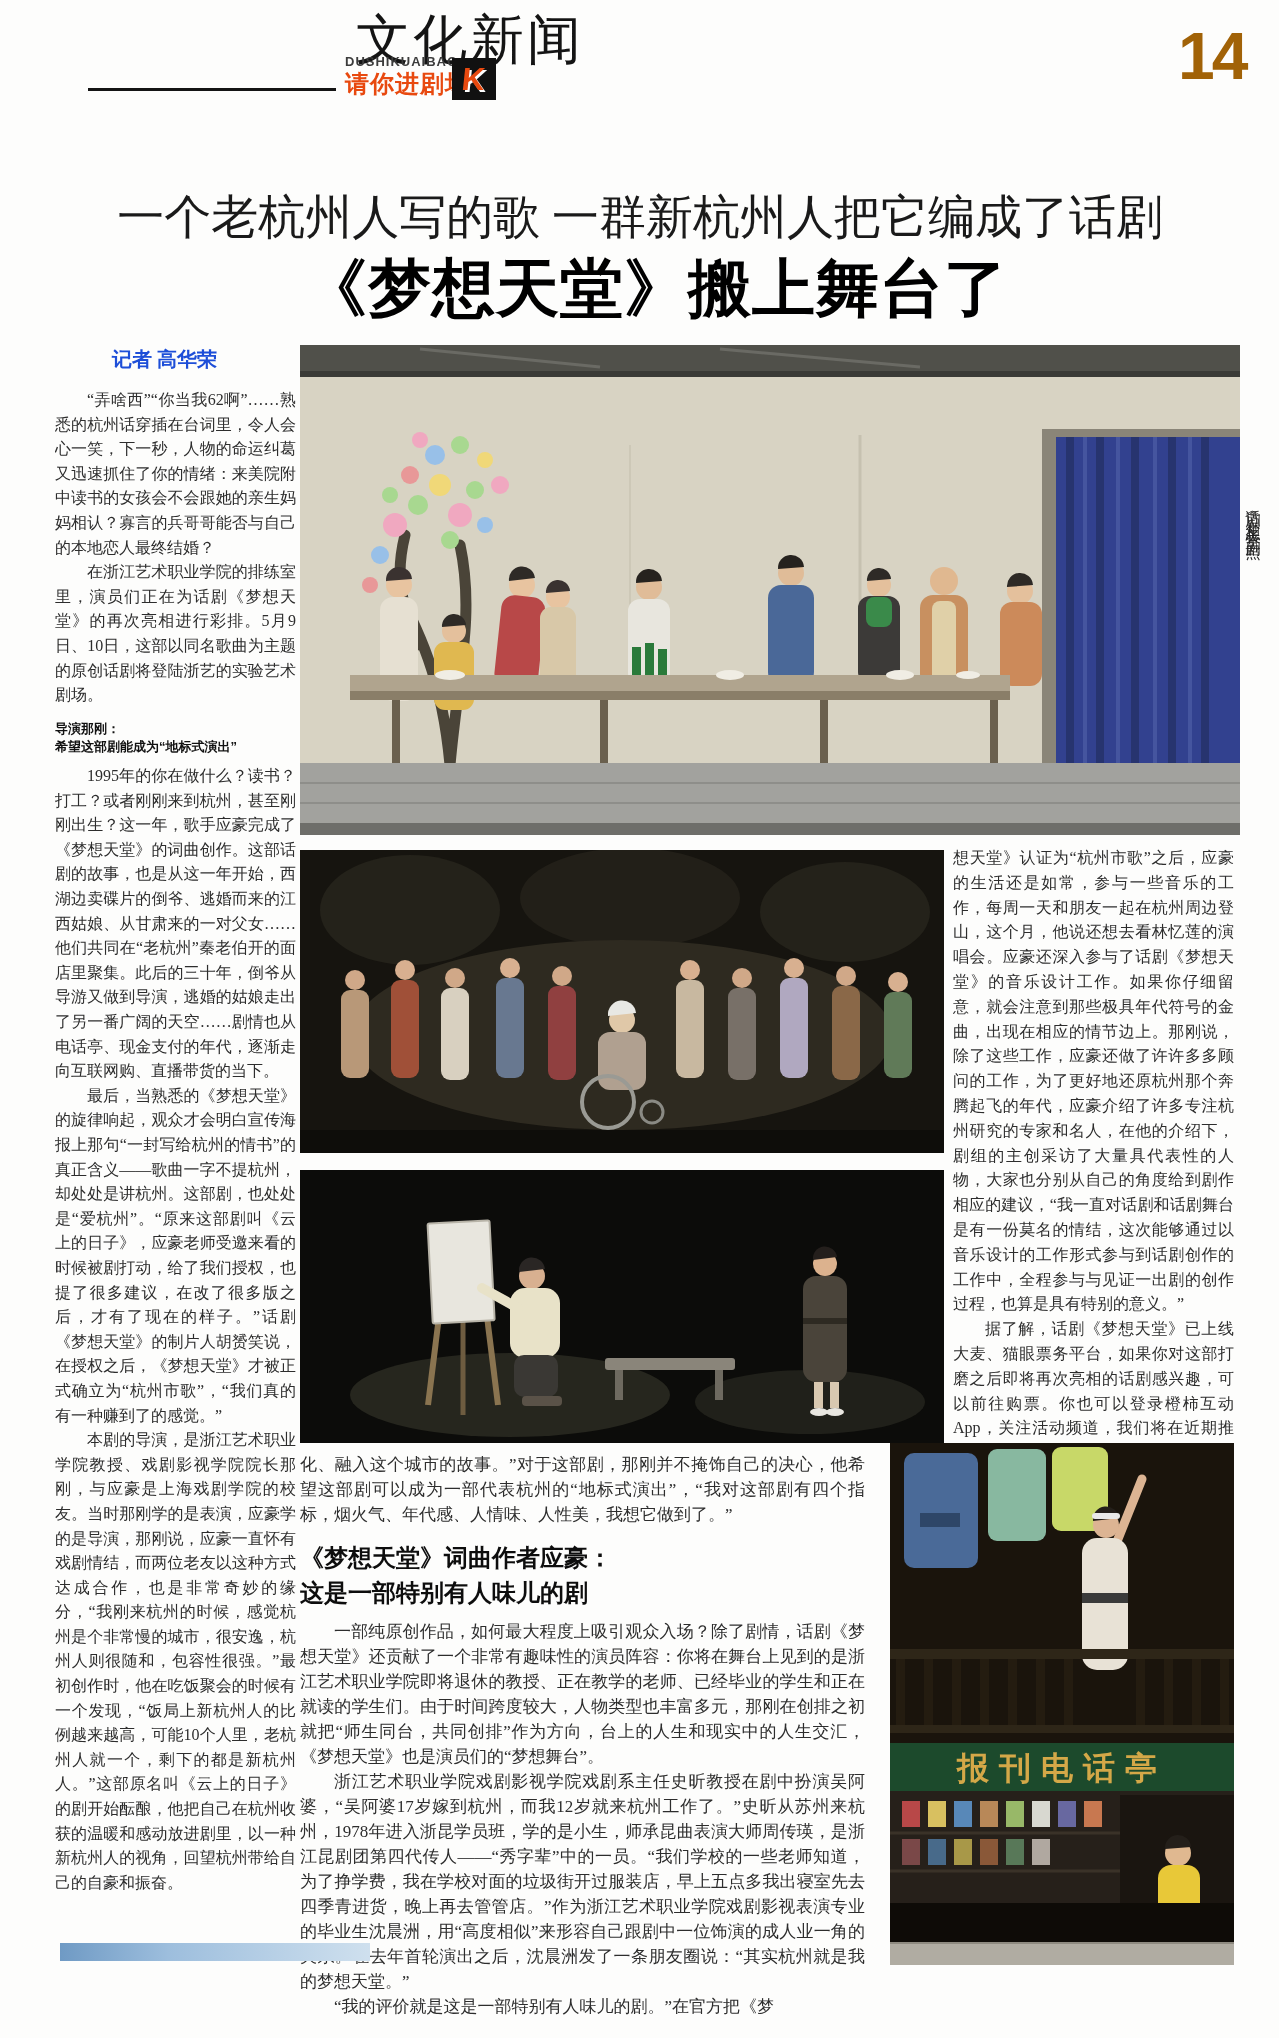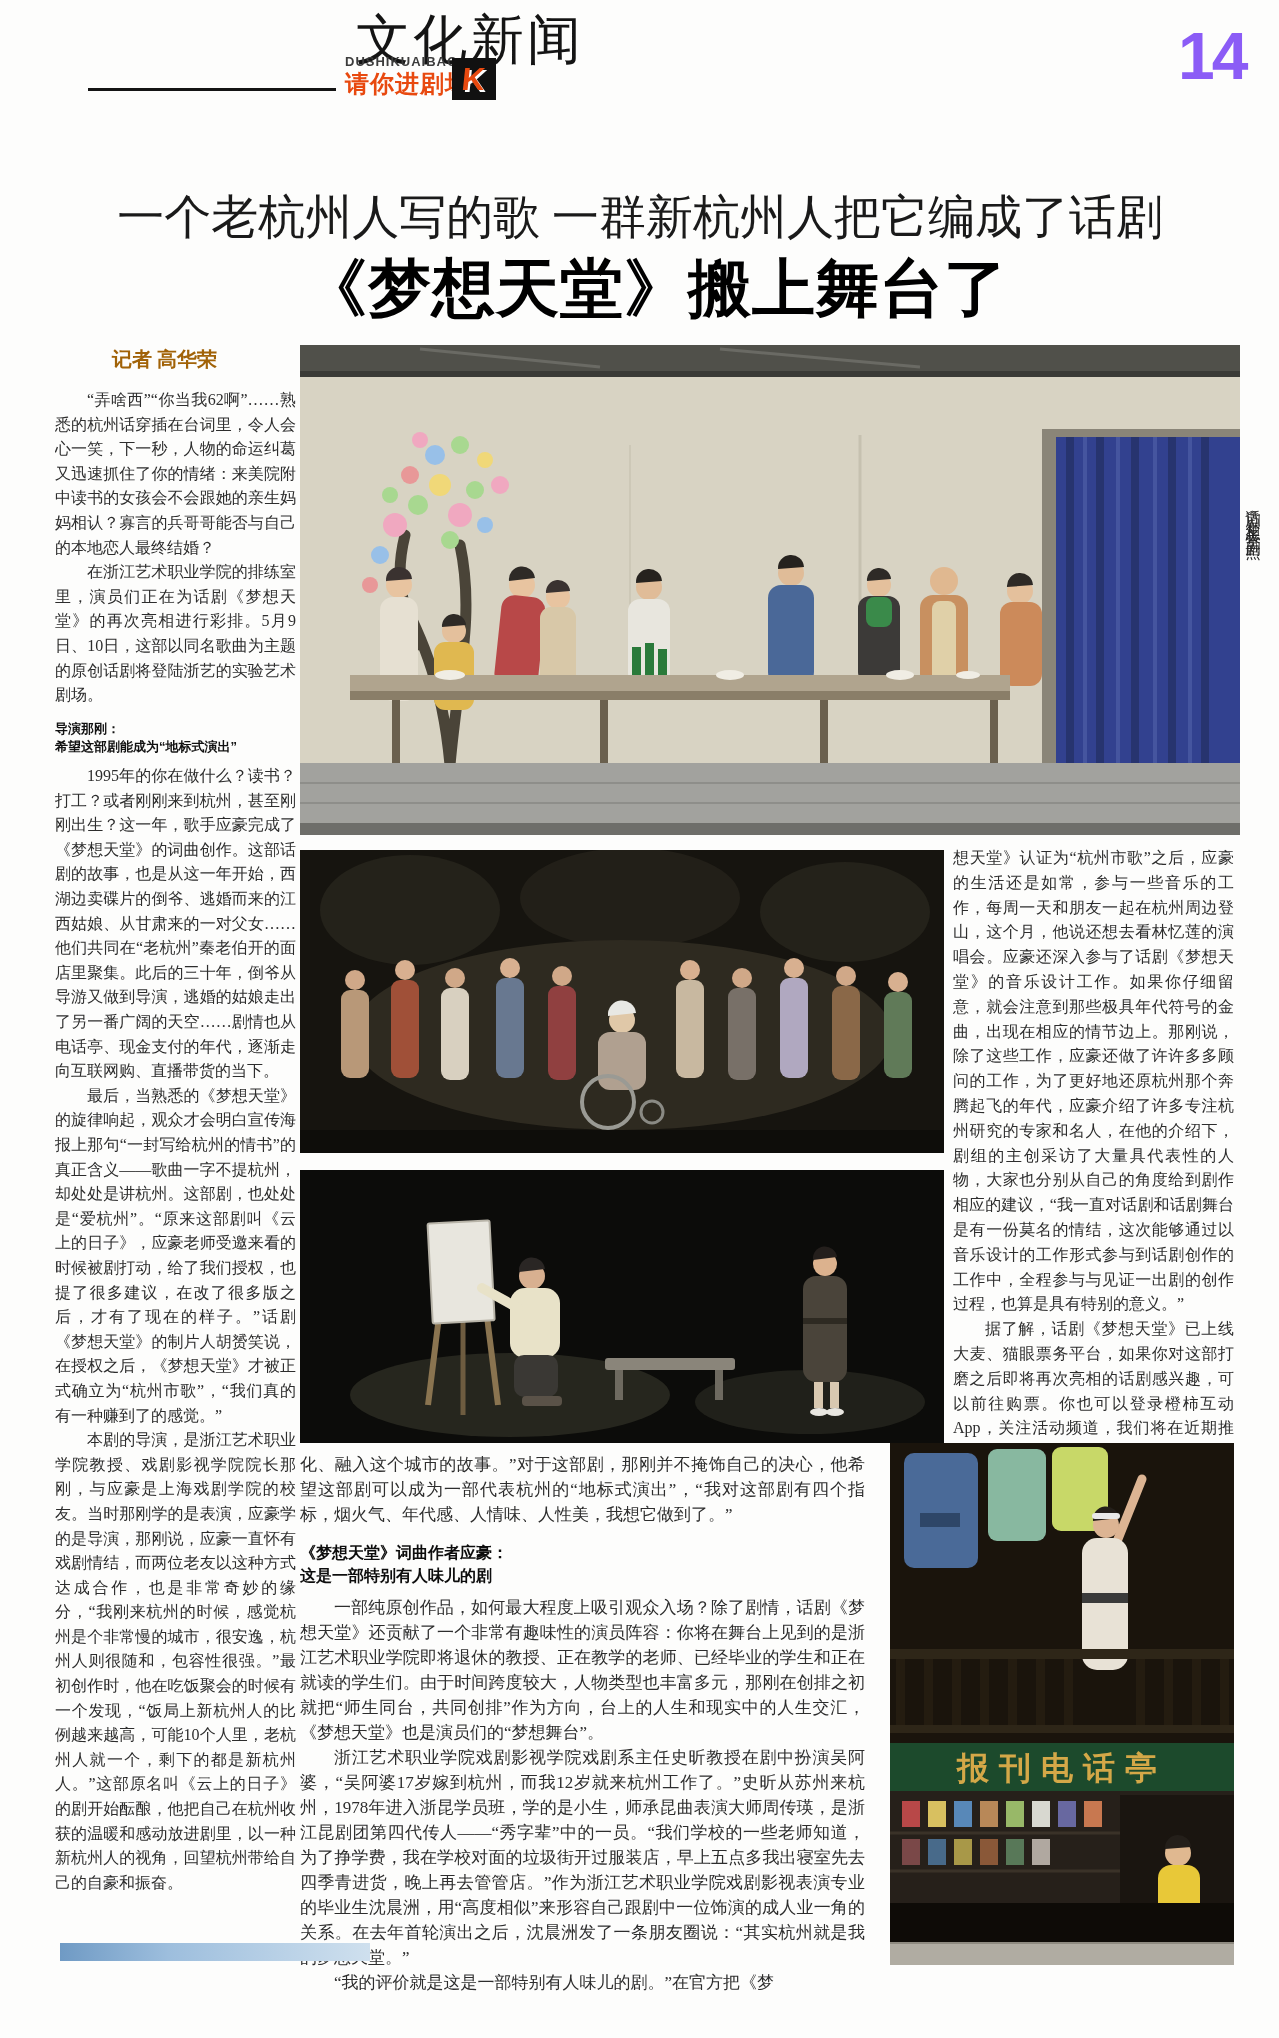--- a/index.html
+++ b/index.html
@@ -32,50 +32,50 @@
     color:#e8490f;text-shadow:2px 2px 0 #fff;line-height:1;transform:skewX(-6deg);
   }
   .dateline{
     position:absolute;left:506px;top:72px;font-size:17px;color:#111;
     font-family:"Liberation Sans","DejaVu Sans",sans-serif;white-space:nowrap;
   }
   .dateline .sep{margin:0 12px 0 28px;font-weight:bold;}
   .dateline .bar{margin:0 8px;font-weight:bold;}
   .page-number{
     position:absolute;left:1178px;top:18px;font-family:"Liberation Sans","DejaVu Sans",sans-serif;
-    font-size:66px;font-weight:bold;color:#8b5cf6;letter-spacing:-3px;
+    font-size:66px;font-weight:bold;color:#a16207;letter-spacing:-3px;
   }
   
   .kicker{
     position:absolute;left:40px;top:186px;width:1200px;text-align:center;
     font-size:47px;font-weight:500;color:#1a1a1a;white-space:nowrap;
     font-family:"Liberation Serif","DejaVu Serif",serif;
   }
   .main-headline{
     position:absolute;left:0;top:246px;width:1240px;text-align:center;
     font-size:63px;font-weight:bold;color:#000;
     font-family:"Liberation Sans","DejaVu Sans",sans-serif;letter-spacing:1px;padding-left:36px;
   }
   .byline{
-    position:absolute;left:112px;top:346px;font-size:20px;font-weight:bold;color:#a16207;
+    position:absolute;left:112px;top:346px;font-size:20px;font-weight:bold;color:#1d4ed8;
   }
   
   .col{position:absolute;text-align:justify;overflow:hidden;}
   .col p{margin:0;text-indent:2em;}
   .col p.noindent{text-indent:0;}
   .left-col{left:55px;top:388px;width:241px;height:1548px;font-size:16px;line-height:24.6px;color:#2d2d2d;}
   .left-subhead{
     font-family:"Liberation Sans","DejaVu Sans",sans-serif;font-weight:bold;color:#111;
     font-size:13px;line-height:1.4;margin:12px 0 8px 0;text-indent:0;text-align:left;
   }
   .right-col{left:953px;top:846px;width:281px;height:600px;font-size:16px;line-height:24.8px;color:#2d2d2d;}
   .mid-col{left:300px;top:1452px;width:565px;height:586px;font-size:17px;line-height:25px;color:#2d2d2d;}
   .mid-subhead{
     font-family:"Liberation Sans","DejaVu Sans",sans-serif;font-weight:bold;color:#0d0d0d;
-    font-size:16px;line-height:1.45;margin:14px 0 8px 0;text-indent:0;text-align:left;
+    font-size:24px;line-height:1.45;margin:14px 0 8px 0;text-indent:0;text-align:left;
   }
   
   .photo{position:absolute;overflow:hidden;background:#111;}
   .photo svg{display:block;}
   .photo1{left:300px;top:345px;width:940px;height:490px;}
   .photo2{left:300px;top:850px;width:644px;height:303px;}
   .photo3{left:300px;top:1170px;width:644px;height:273px;}
   .photo4{left:890px;top:1443px;width:344px;height:522px;}
   .vcaption{
     position:absolute;left:1243px;top:498px;height:352px;

